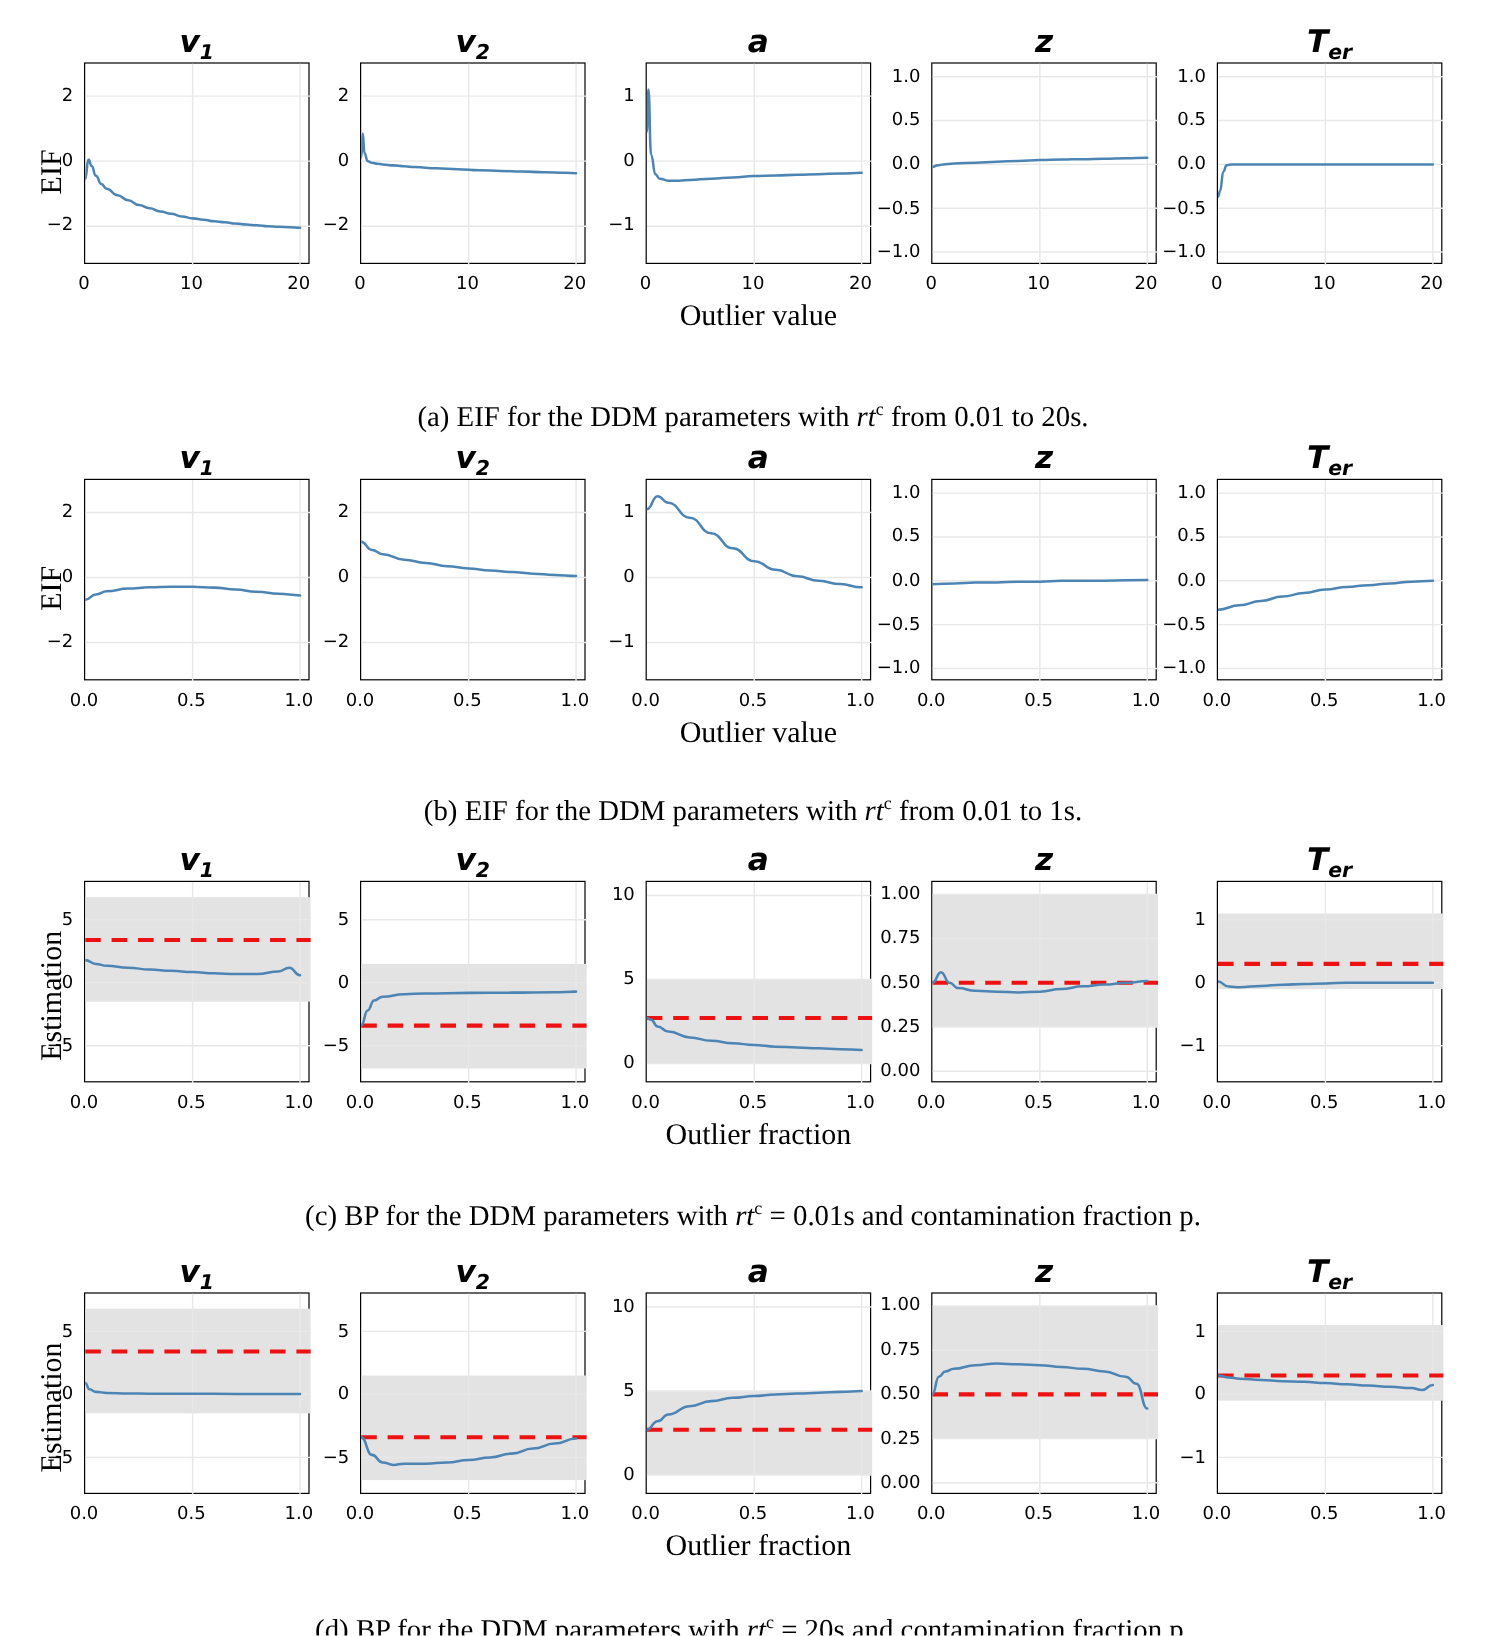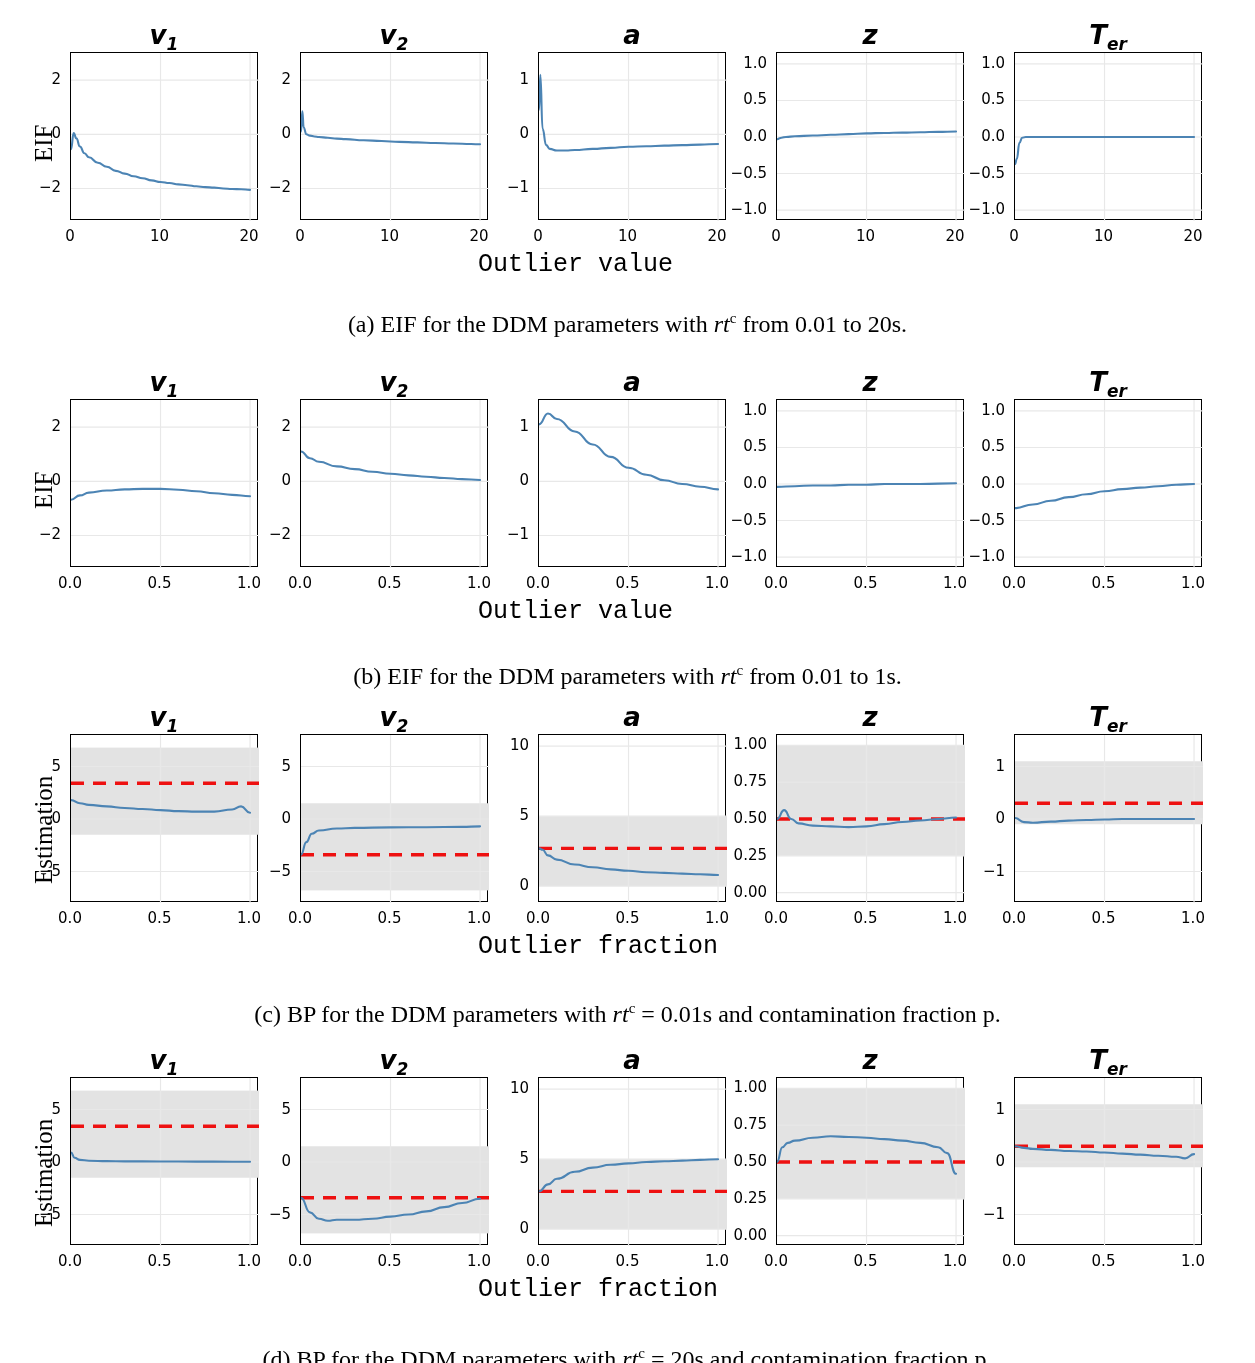--- a/index.html
+++ b/index.html
@@ -41,22 +41,23 @@
     position:absolute;
     font-family:"DejaVu Sans",sans-serif;
     font-size:15px;
     transform:translateY(-50%);
     text-align:right;
     white-space:nowrap;
   }
 
   .xaxis-label{
     position:absolute;
-    font-family:Liberation Mono, monospace;
+    font-family:Liberation Serif, serif;
     font-size:25px;
+    text-align:center;
     white-space:nowrap;
   }
 
   .caption{
     position:absolute;
     width:1255px;
     text-align:center;
     font-family:"Liberation Serif",serif;
     font-size:24px;
   }
@@ -166,21 +167,21 @@
         <div class="tick-x" style="left: 0px; top: 209px;">0</div>
         <div class="tick-x" style="left: 89.5px; top: 209px;">10</div>
         <div class="tick-x" style="left: 179px; top: 209px;">20</div>
         <div class="tick-y" style="right: 197px; top: 44.9565px;">1.0</div>
         <div class="tick-y" style="right: 197px; top: 81.4783px;">0.5</div>
         <div class="tick-y" style="right: 197px; top: 118px;">0.0</div>
         <div class="tick-y" style="right: 197px; top: 154.522px;">−0.5</div>
         <div class="tick-y" style="right: 197px; top: 191.043px;">−1.0</div>
       </div>
       <div class="xaxis-label" style="left: 478px; width: 308px; top: 250px;">Outlier value</div>
-      <div class="caption" style="top: 310px;">(a) EIF for the DDM parameters with <i>rt</i><sup>c</sup> from 0.01 to 20s.</div>
+      <div class="caption" style="top: 334px;">(a) EIF for the DDM parameters with <i>rt</i><sup>c</sup> from 0.01 to 20s.</div>
       <div class="ylabel" style="left: 30px; top: 509px;">EIF</div>
       <div class="cell" style="position: absolute; left: 70px; top: 365px; width: 188px;">
         <div class="cell-title">v<sub>1</sub></div>
         <div class="plotbox" style="width: 188px; height: 168px;">
           <svg width="188" height="168" viewBox="0 0 188 168">
             <line x1="89.52" y1="0" x2="89.52" y2="168" stroke="#e8e8e8" stroke-width="1.2"></line>
             <line x1="179.05" y1="0" x2="179.05" y2="168" stroke="#e8e8e8" stroke-width="1.2"></line>
             <line x1="0" y1="27.10" x2="188" y2="27.10" stroke="#e8e8e8" stroke-width="1.2"></line>
             <line x1="0" y1="81.29" x2="188" y2="81.29" stroke="#e8e8e8" stroke-width="1.2"></line>
             <line x1="0" y1="135.48" x2="188" y2="135.48" stroke="#e8e8e8" stroke-width="1.2"></line>

